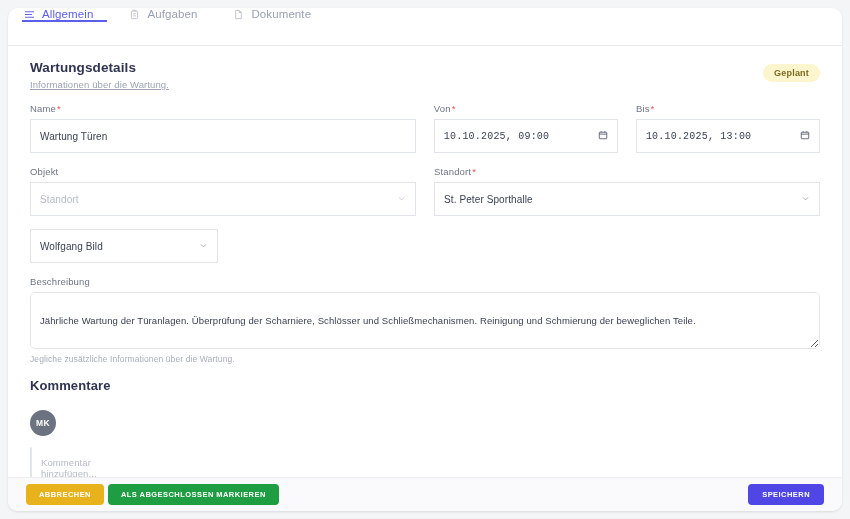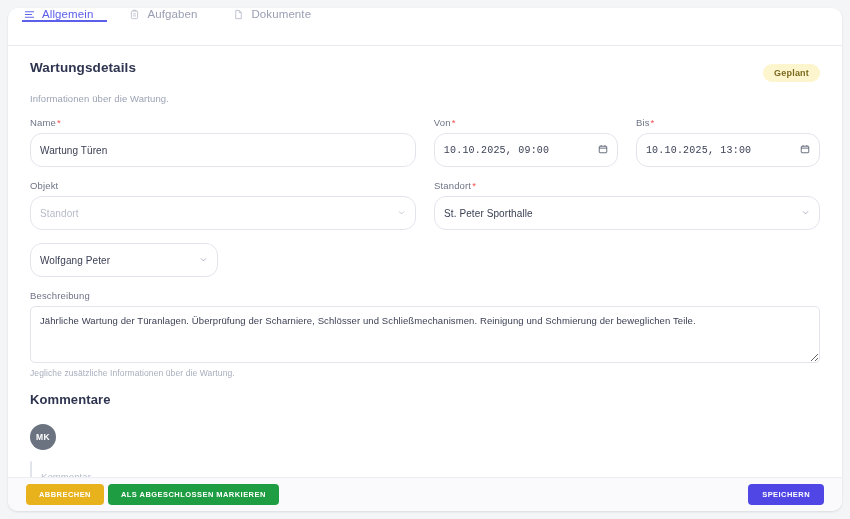--- a/index.html
+++ b/index.html
@@ -47,21 +47,21 @@
   .body {
     flex: 1 1 auto;
     padding: 14px 22px 0 22px;
     position: relative;
     overflow: hidden;
   }
   .sect-head { display: flex; align-items: flex-start; justify-content: space-between; }
   .sect-title {
     font-size: 13.5px; font-weight: bold; color: #2f3550; letter-spacing: .1px;
   }
-  .sect-sub { font-size: 9.5px; color: #9ca3b4; margin-top: 18px; letter-spacing: .1px; }
+  .sect-sub { font-size: 9.5px; color: #9ca3b4; margin-top: 4px; letter-spacing: .1px; text-decoration: underline; }
   .badge {
     background: #fdf5cd; color: #7a6a1f;
     font-size: 9px; font-weight: bold;
     border-radius: 9px; padding: 4px 11px;
     letter-spacing: .2px;
     margin-top: 4px;
   }
 
   
   .row { display: flex; gap: 18px; margin-top: 13px; }
@@ -71,21 +71,21 @@
   .col-full { width: 100%; }
 
   label.fld {
     font-size: 9.5px; color: #6e7486; margin-bottom: 5px; letter-spacing: .15px;
   }
   label.fld .req { color: #f05252; margin-left: 1px; }
 
   .input, .select, .datefield {
     height: 25px;
     border: 1px solid #e2e4ec;
-    border-radius: 12px;
+    border-radius: 0;
     background: #fff;
     font-size: 10px;
     color: #3b4155;
     padding: 16px 9px;
     display: flex; align-items: center;
     width: 100%;
     font-family: "Liberation Sans", sans-serif;
     letter-spacing: .1px;
   }
   .input.placeholder, .select.placeholder { color: #b6bbc9; }
@@ -93,21 +93,21 @@
   .select .chev { color: #9aa0b4; font-size: 9px; line-height: 1; }
   .datefield { justify-content: space-between; font-family: "Liberation Mono", monospace; font-size: 10px; letter-spacing: .2px;}
   .datefield .calicon { color: #4a5162; }
   .w-sel-small { width: 188px; }
 
   textarea.desc {
     width: 100%;
     height: 57px;
     border: 1px solid #e2e4ec;
     border-radius: 5px;
-    padding: 7px 9px;
+    padding: 21px 9px;
     font-size: 9.5px;
     color: #3b4155;
     resize: vertical;
     font-family: "Liberation Sans", sans-serif;
     line-height: 1.45;
     letter-spacing: .1px;
     outline: none;
   }
   .hint { font-size: 8.5px; color: #a8aebd; margin-top: 5px; letter-spacing: .1px; }
 
@@ -280,21 +280,21 @@
                 <path d="M4 6.5 8 10.5 12 6.5"></path>
               </svg>
           </span>
         </div>
       </div>
     </div>
 
     <div class="row">
       <div class="col">
         <div class="select w-sel-small">
-          <span>Wolfgang Peter</span>
+          <span>Wolfgang Bild</span>
           <span class="chev">
             <svg width="9" height="9" viewBox="0 0 16 16" fill="none" stroke="#9aa0b4" stroke-width="1.4" stroke-linecap="round" stroke-linejoin="round">
                 <path d="M4 6.5 8 10.5 12 6.5"></path>
               </svg>
           </span>
         </div>
       </div>
     </div>
 
     <div class="row">

